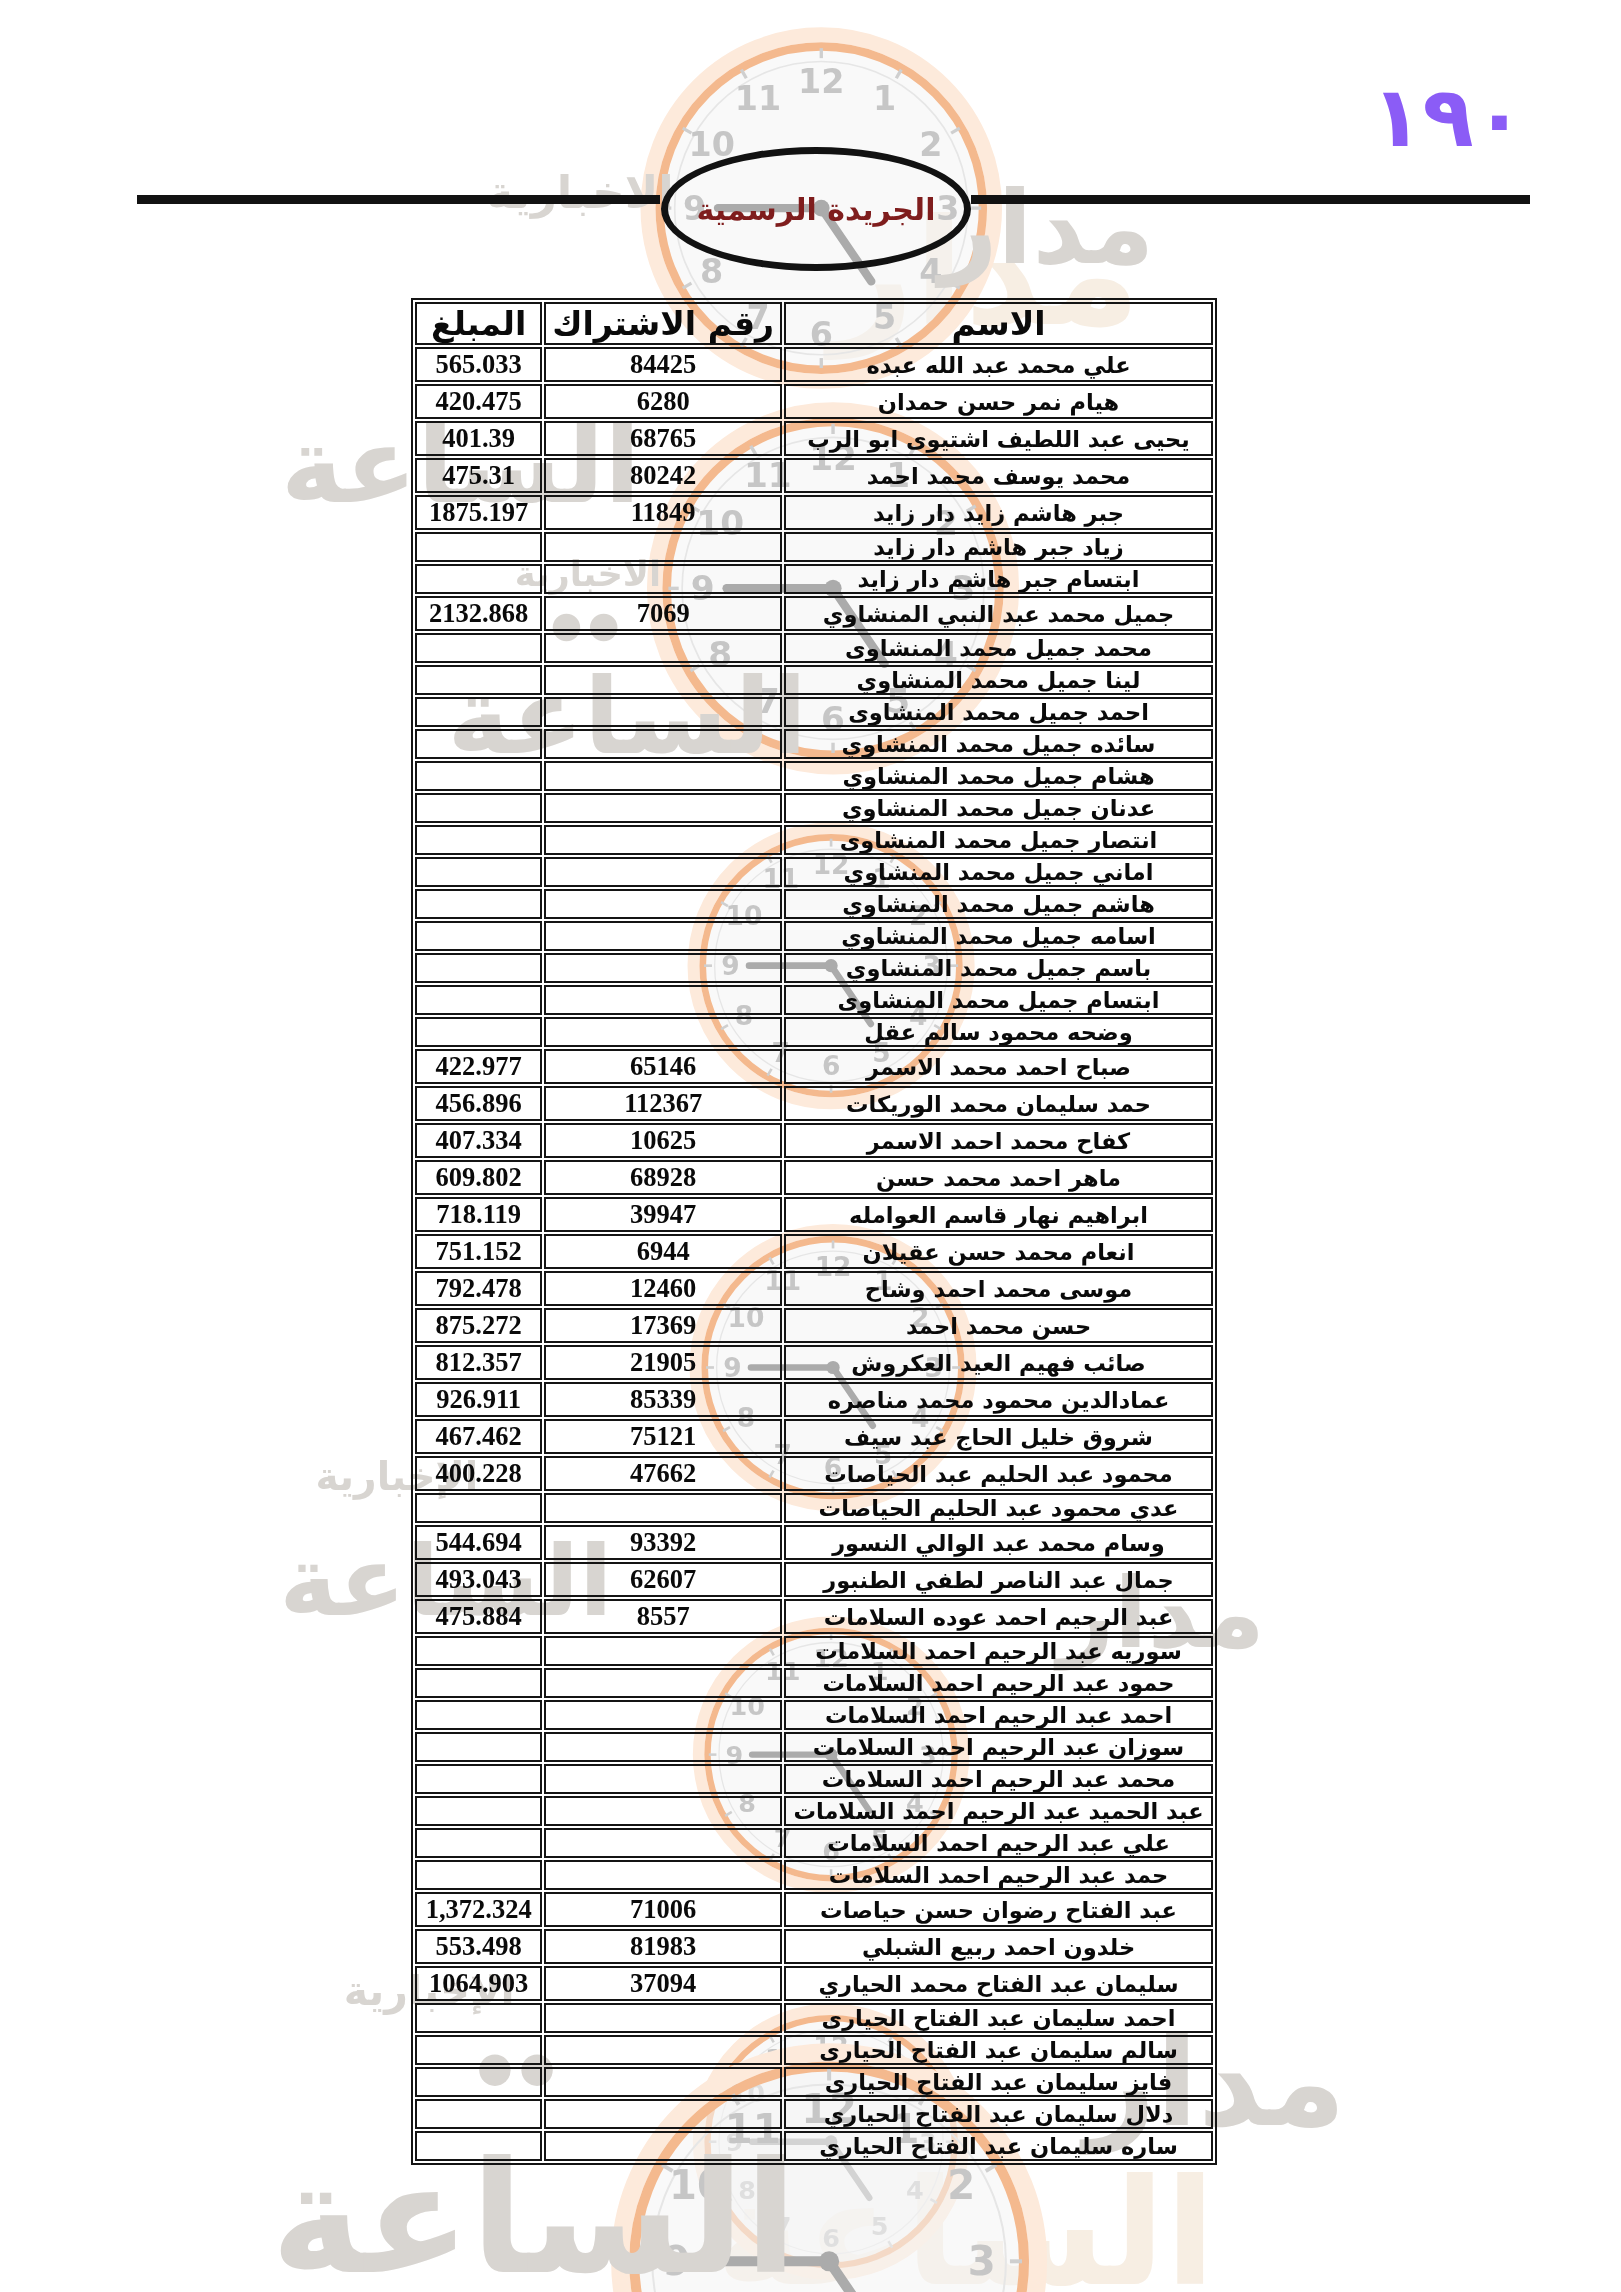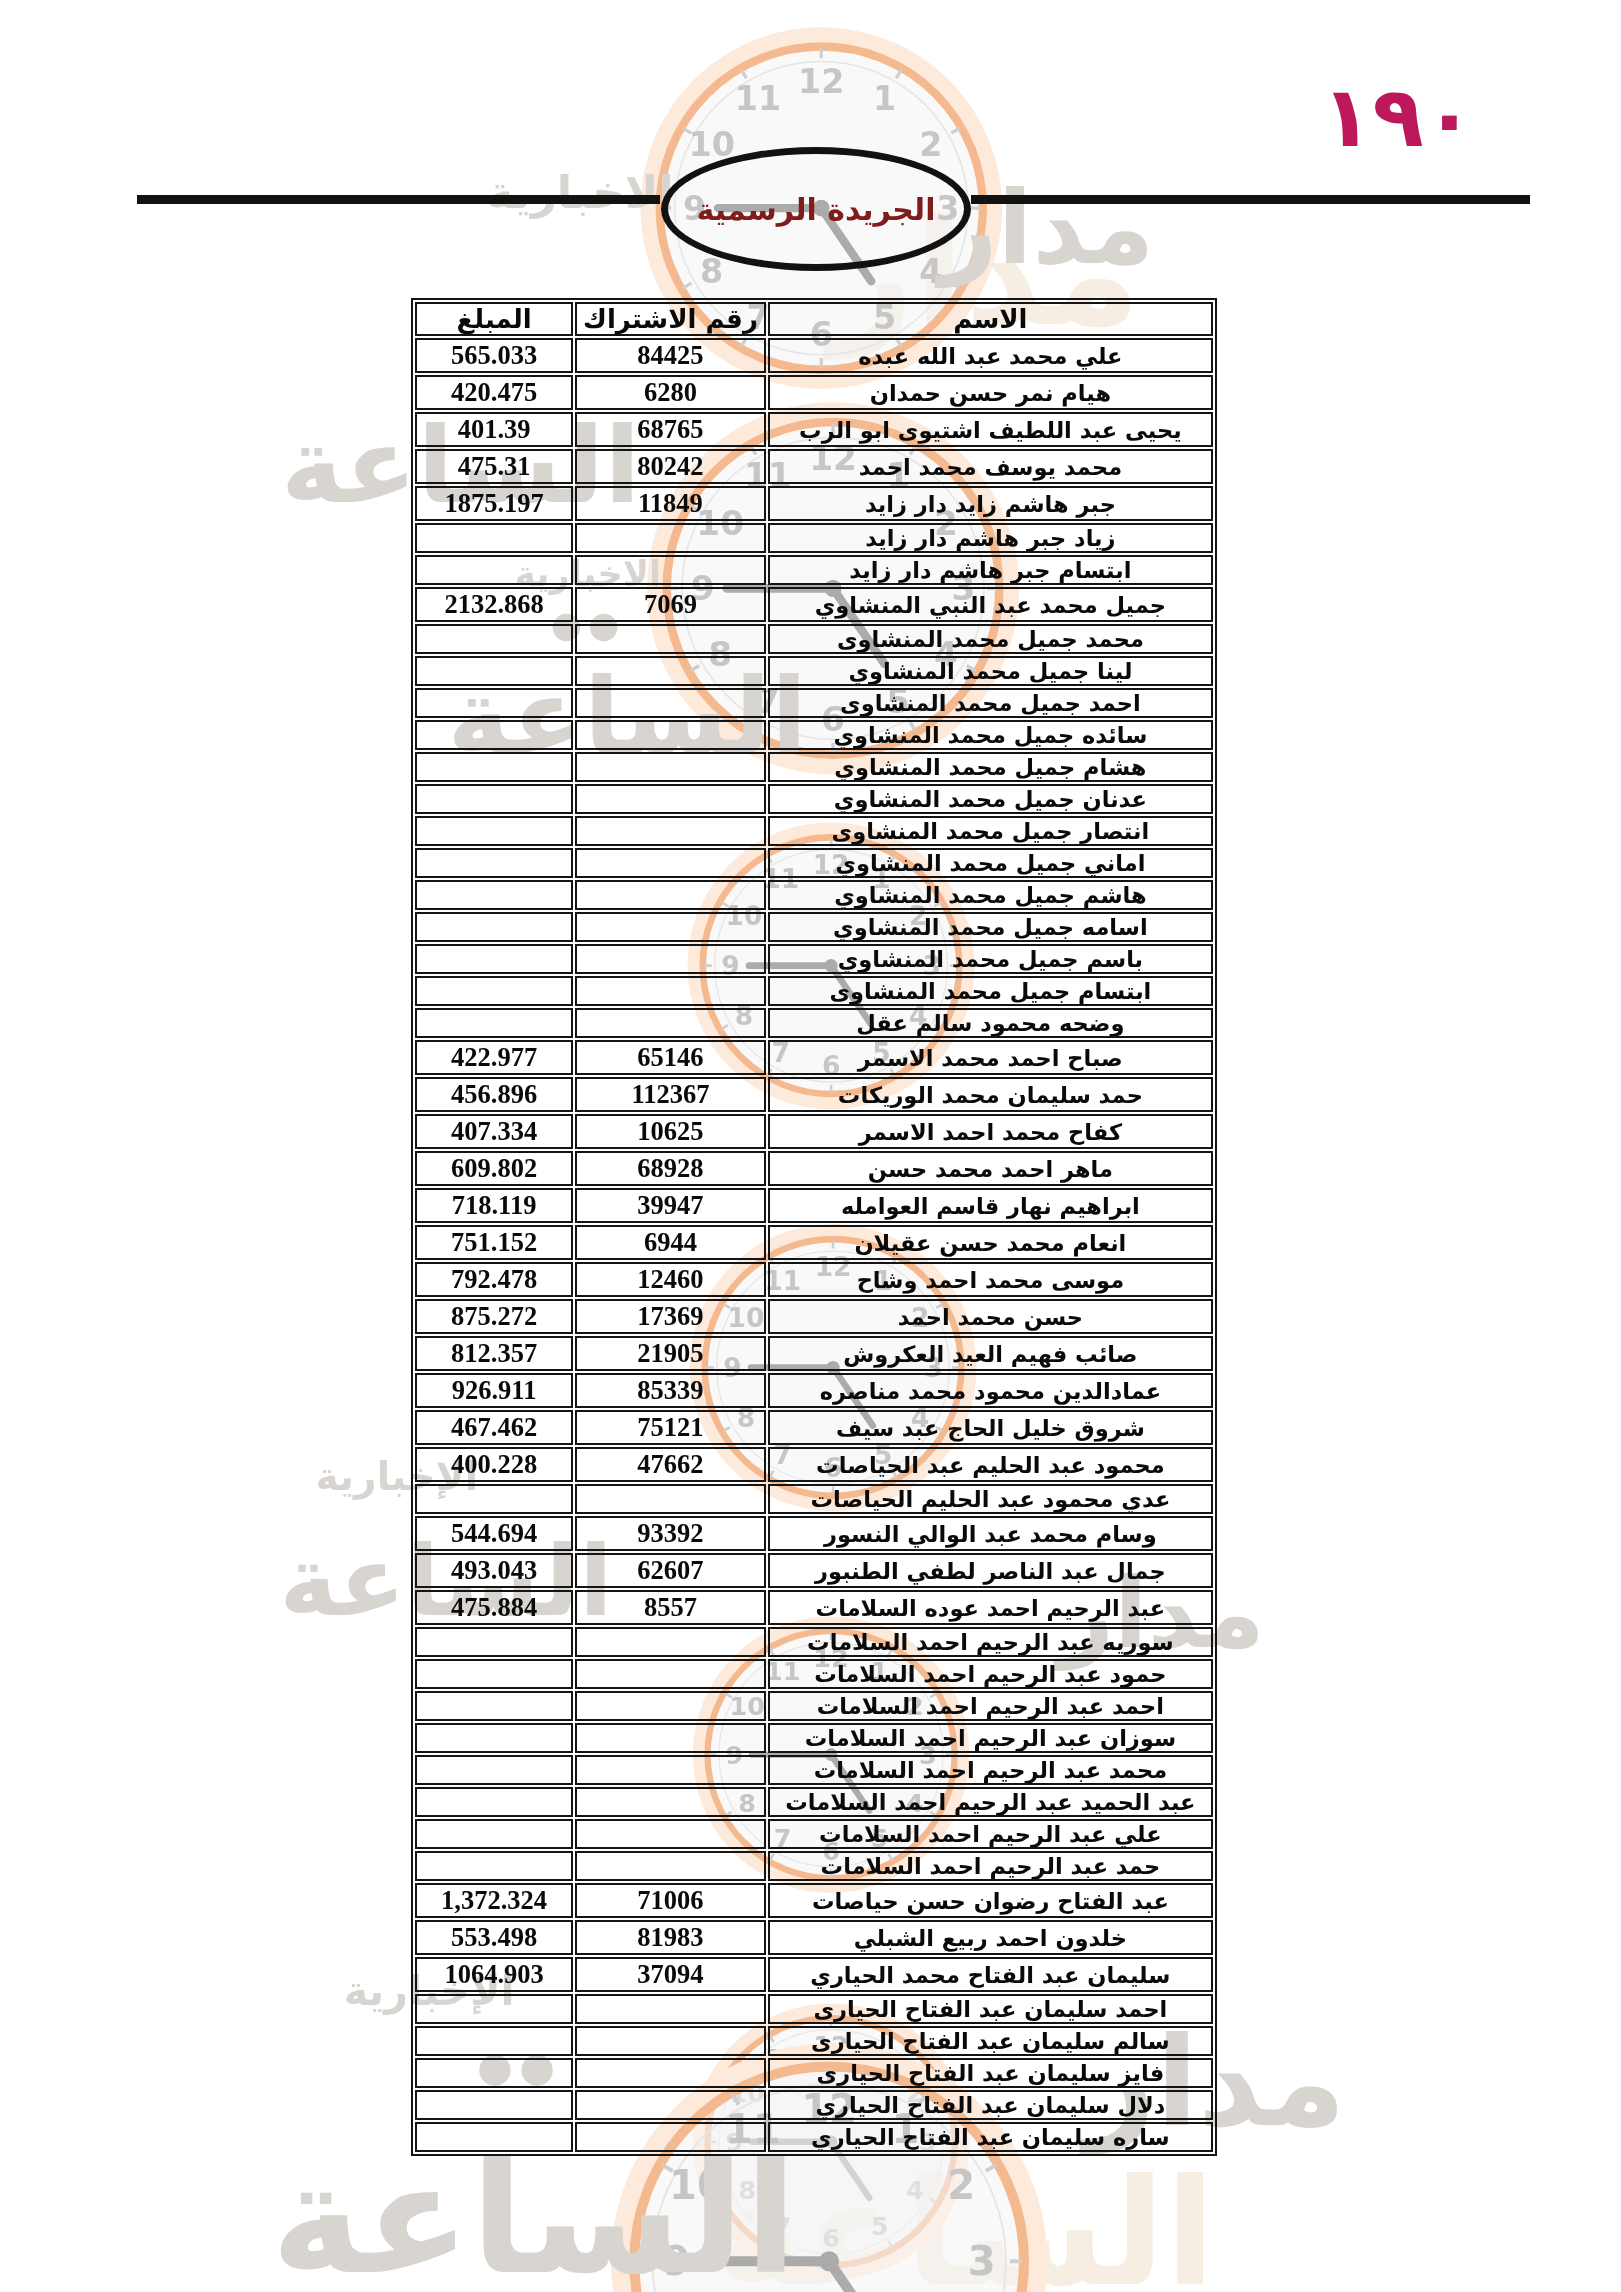--- a/index.html
+++ b/index.html
@@ -19,38 +19,38 @@
     position:absolute;left:661px;top:147px;width:296px;height:110px;
     border:7.8px solid #121212;border-radius:50%;
     display:flex;align-items:center;justify-content:center;
     background:transparent;z-index:3;
   }
   #gazette-oval .oval-label{
     font-size:30px;font-weight:bold;color:#7f1d1d;white-space:nowrap;
     font-family:"DejaVu Sans",sans-serif;
   }
   #page-number{
-    position:absolute;left:1338px;top:71px;width:137px;z-index:2;
-    font-size:84px;font-weight:bold;color:#be185d;text-align:right;line-height:1.1;
+    position:absolute;left:1388px;top:71px;width:137px;z-index:2;
+    font-size:84px;font-weight:bold;color:#8b5cf6;text-align:right;line-height:1.1;
     font-family:"DejaVu Sans",sans-serif;
   }
   
   #table-wrap{position:absolute;left:411px;top:298px;width:806px;z-index:2;}
   table#subscription-table{
     width:100%;direction:rtl;
     border-collapse:separate;border-spacing:2.9px;
     border:2px solid #141414;background:transparent;
   }
   #subscription-table th,#subscription-table td{
     border:2px solid #141414;background:transparent;
     text-align:center;vertical-align:middle;
     padding:0 5.9px;white-space:nowrap;overflow:hidden;
     color:#0a0a0a;
   }
-  #subscription-table th{height:27.4px;font-size:26px;font-weight:bold;}
+  #subscription-table th{height:27.4px;font-size:33px;font-weight:bold;}
   #subscription-table td{height:25.5px;}
   #subscription-table td.name{font-size:22.5px;font-weight:bold;font-family:"DejaVu Sans",sans-serif;}
   #subscription-table td.num{
     font-size:26.5px;font-weight:bold;direction:ltr;
     font-family:"Liberation Serif","DejaVu Serif",serif;
   }
   col.c-name{width:451px;} col.c-sub{width:178px;} col.c-amount{width:169px;}
 </style>
 </head>
 <body>

